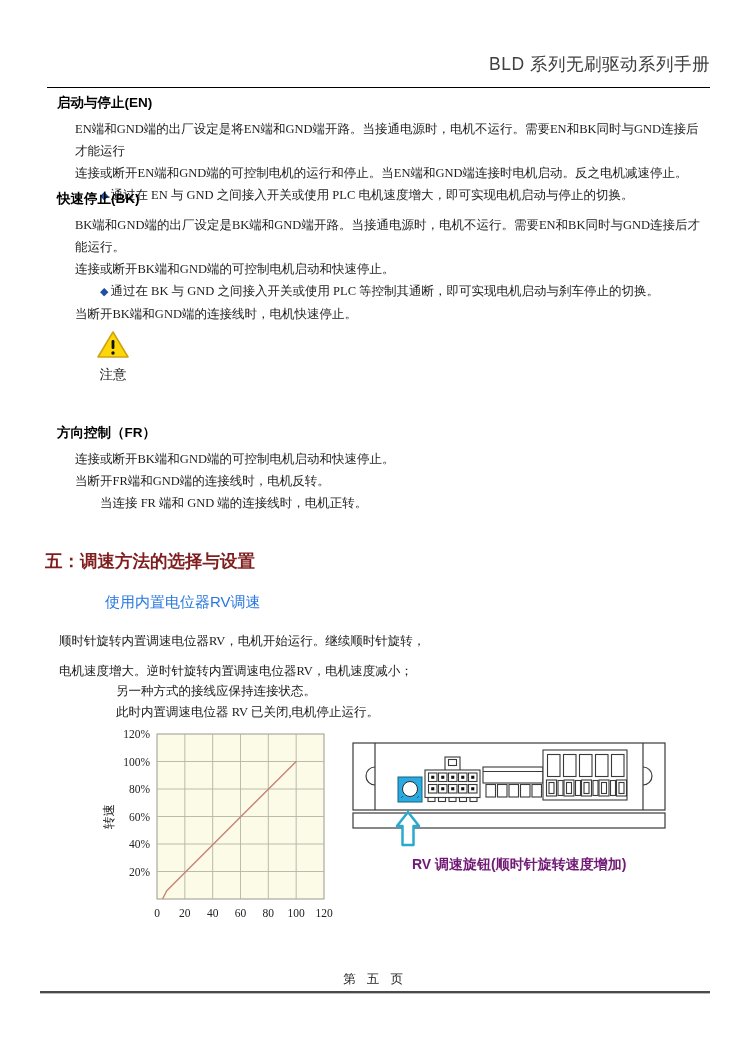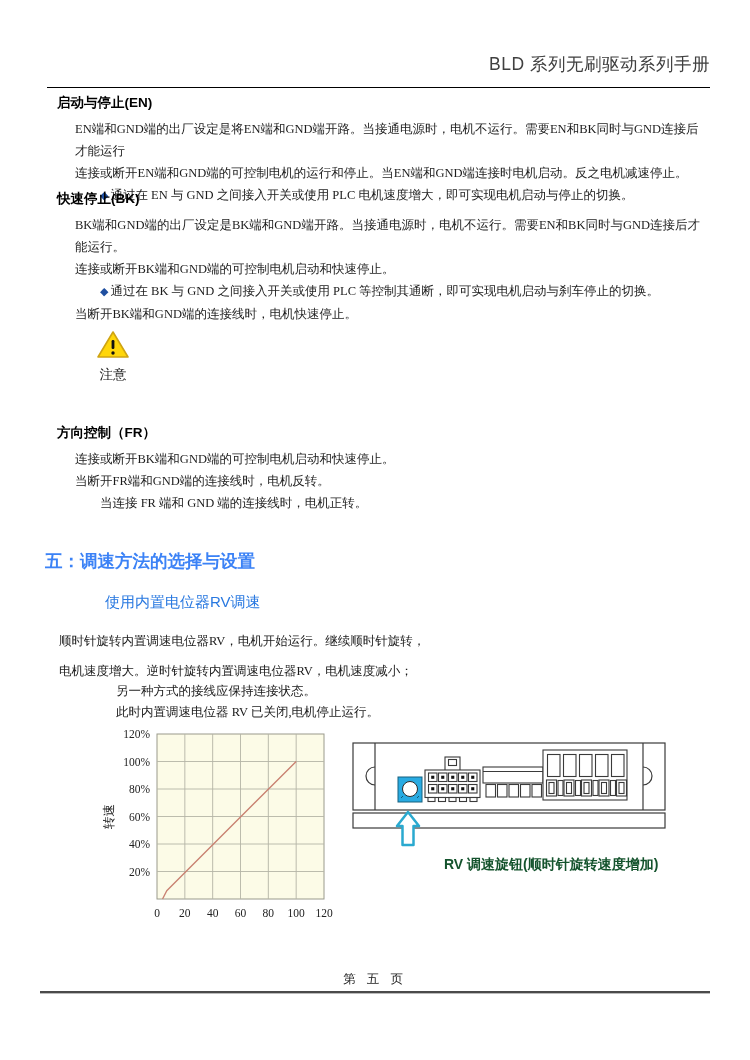--- a/index.html
+++ b/index.html
@@ -17,29 +17,29 @@
   .diamond{color:#1f4fa0;font-size:11px;margin-right:2px;font-family:"DejaVu Sans",sans-serif;}
   .sec-en{top:94px;left:57px;width:650px;}
   .sec-bk{top:190px;left:57px;width:650px;}
   .notice-icon{top:330px;left:90px;width:46px;text-align:center;}
   .notice-label{font-size:13.5px;margin-top:2px;}
   .notice-text{top:309px;left:150px;width:420px;}
   .notice-text p{font-size:12.5px;line-height:23.2px;margin:0;}
   .nt-first{padding-left:8px;}
   .nt-last{padding-left:35px;}
   .sec-fr{top:424px;left:57px;width:650px;}
-  .h2-five{top:549px;left:45px;font-size:17.5px;font-weight:bold;color:#3b82f6;}
+  .h2-five{top:549px;left:45px;font-size:17.5px;font-weight:bold;color:#7f1d1d;}
   .sub-blue{top:593px;left:105px;font-size:15px;color:#2878e0;}
   .rv-p1{top:626px;left:59px;width:600px;}
   .rv-p1 p{font-size:12.5px;line-height:30px;margin:0;}
   .rv-p2{top:681px;left:116px;width:500px;}
   .rv-p2 p{font-size:12.5px;line-height:21px;margin:0;}
   .chart-wrap{top:727px;left:100px;}
   .device-wrap{top:735px;left:350px;}
-  .device-caption{top:856px;left:397px;font-size:14px;font-weight:bold;color:#14532d;padding-left:47px;}
+  .device-caption{top:856px;left:365px;font-size:14px;font-weight:bold;color:#701a75;padding-left:47px;}
   .footer-label{top:971px;left:0;width:750px;text-align:center;font-size:12.5px;letter-spacing:4px;color:#222;}
   .footer-rule{top:991px;left:40px;width:670px;height:2px;background:#4a4a4a;border-bottom:1px solid #bbb;}
 </style>
 </head>
 <body>
 
 <div class="page">
 
   <div class="abs doc-title sans">BLD 系列无刷驱动系列手册</div>
   <div class="abs head-rule"></div>

